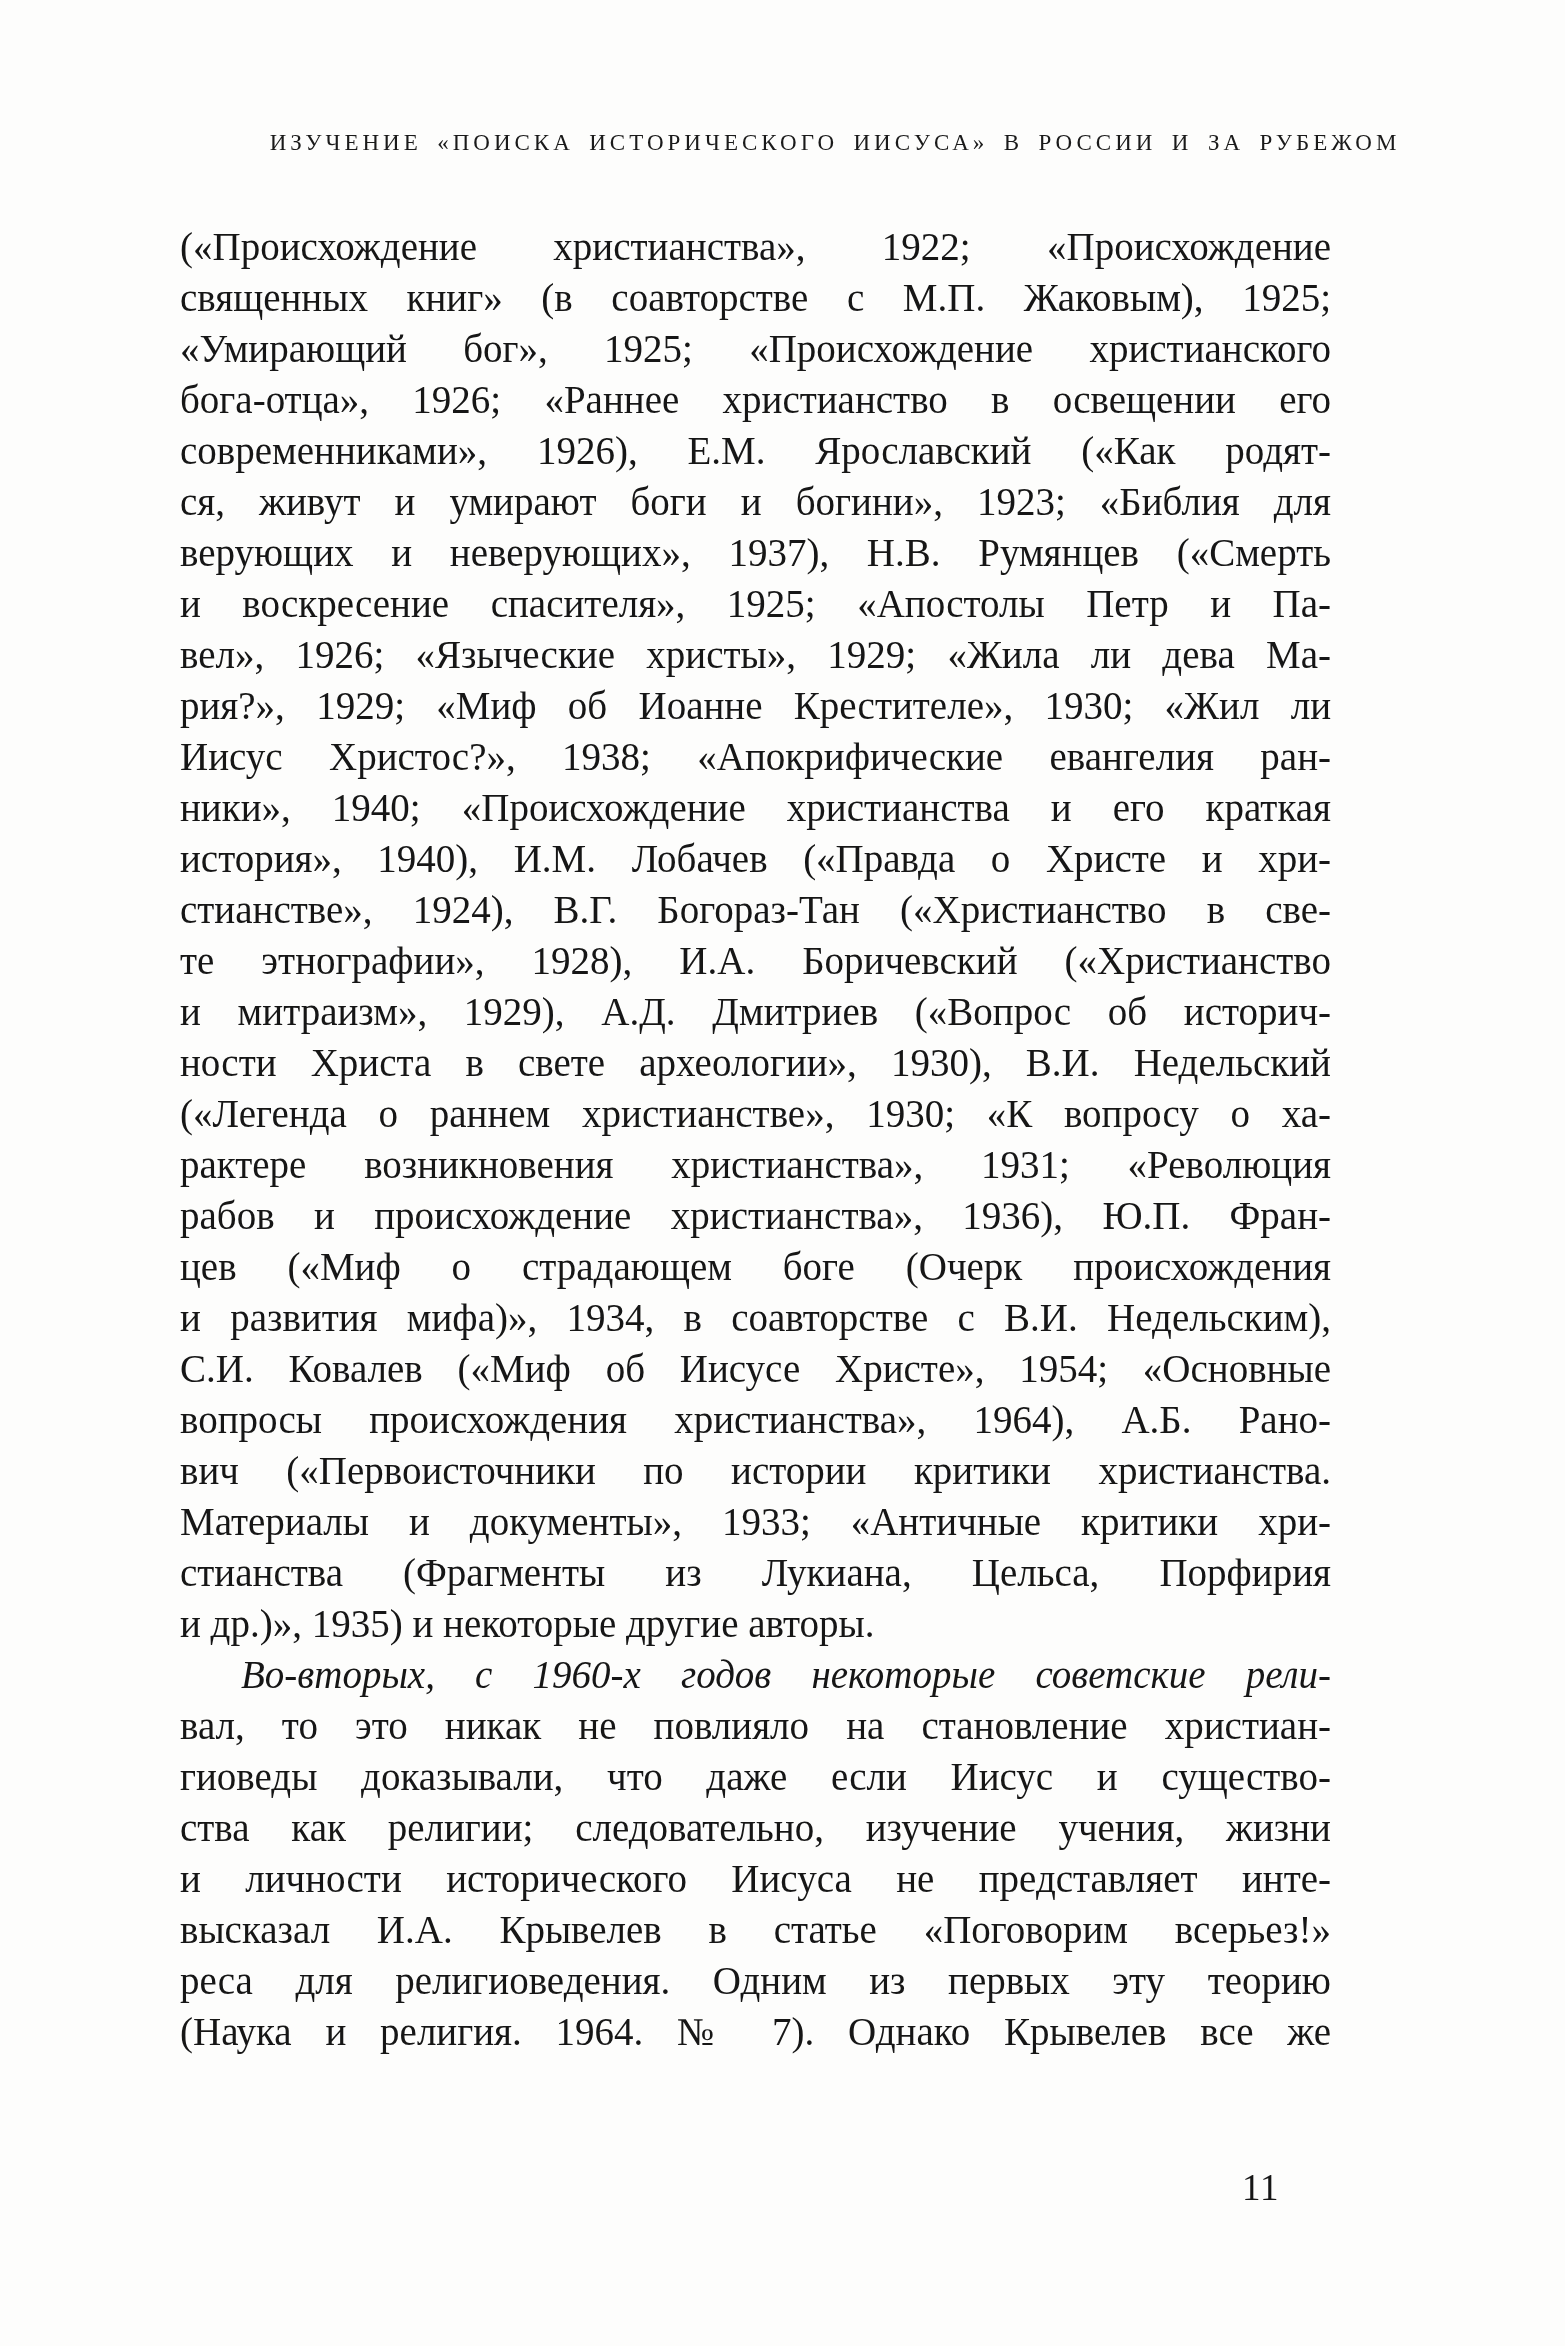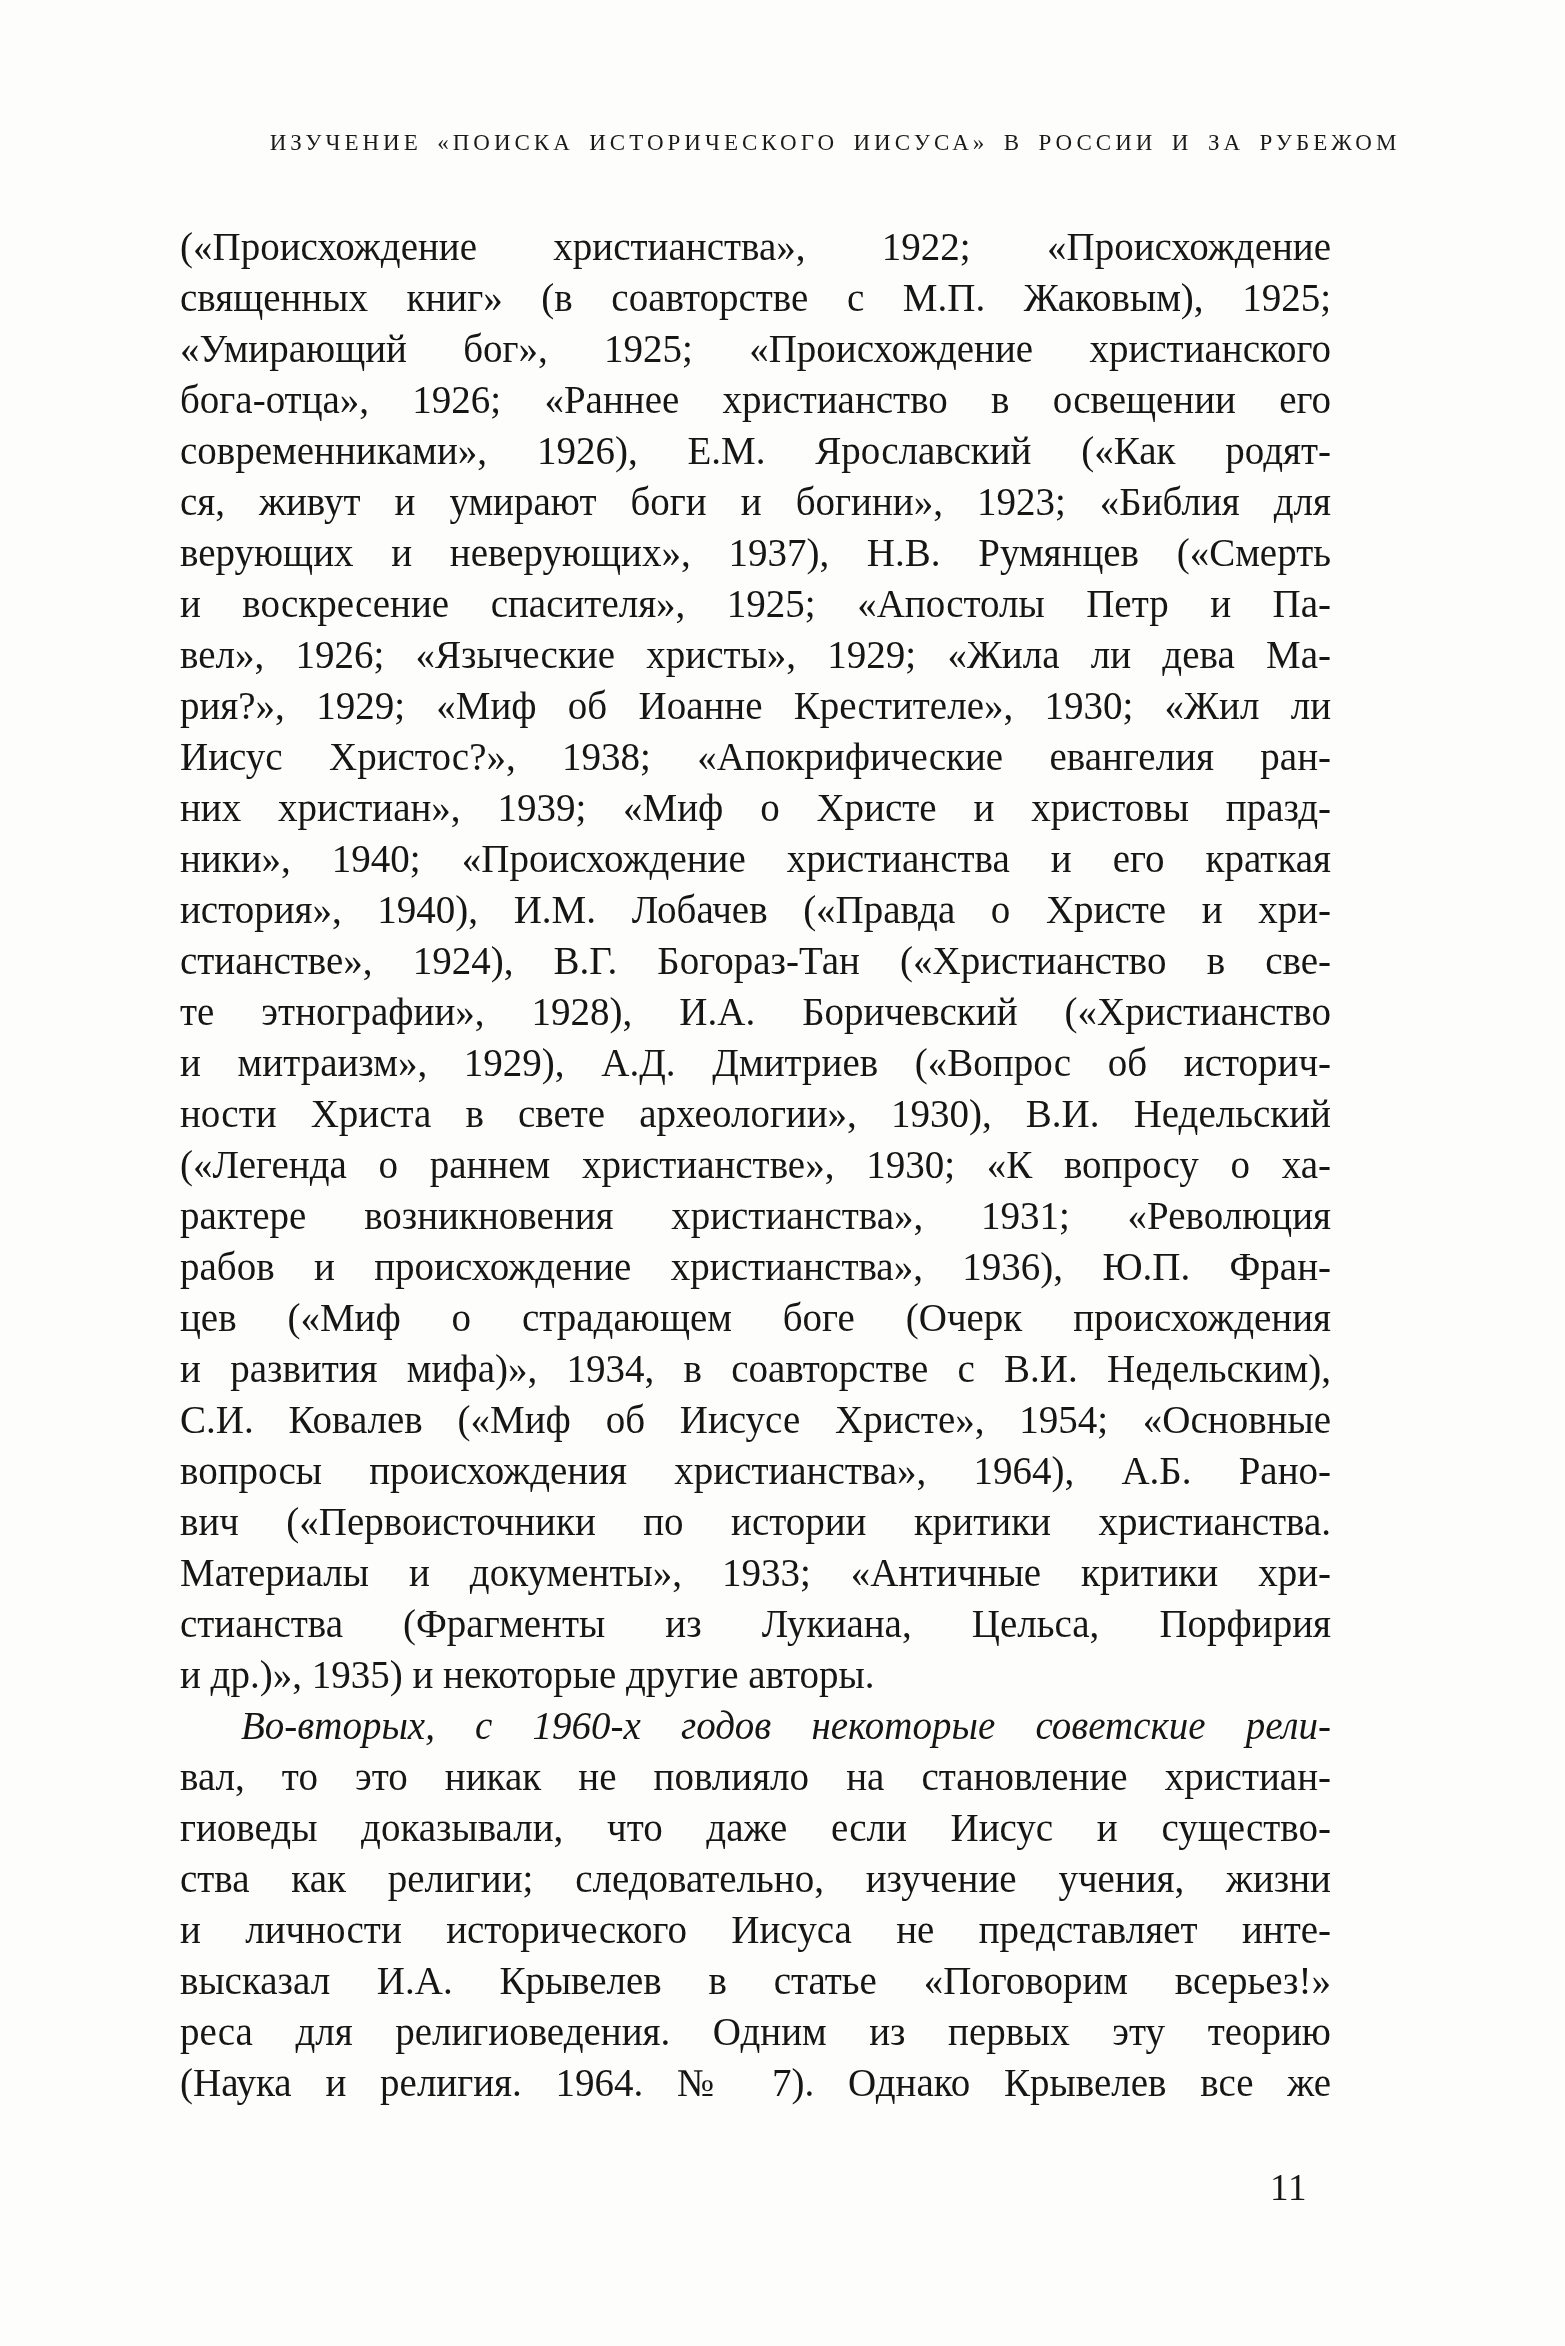--- a/index.html
+++ b/index.html
@@ -46,21 +46,21 @@
   .line.para-end {
     text-align-last: left;
   }
   .line.indent {
     text-indent: 61px;
     font-style: italic;
   }
   .folio {
     position: absolute;
     top: 2169px;
-    left: 1270px;
+    left: 1242px;
     font-size: 37px;
     line-height: 37px;
     letter-spacing: 0.9px;
     color: #161616;
   }
 </style>
 </head>
 <body style="background: rgb(253, 253, 252); color: rgb(22, 22, 22);">
 
 <div class="page">
@@ -73,21 +73,20 @@
         <div class="line">священных книг» (в соавторстве с М.П. Жаковым), 1925;</div>
         <div class="line">«Умирающий бог», 1925; «Происхождение христианского</div>
         <div class="line">бога-отца», 1926; «Раннее христианство в освещении его</div>
         <div class="line">современниками», 1926), Е.М. Ярославский («Как родят-</div>
         <div class="line">ся, живут и умирают боги и богини», 1923; «Библия для</div>
         <div class="line">верующих и неверующих», 1937), Н.В. Румянцев («Смерть</div>
         <div class="line">и воскресение спасителя», 1925; «Апостолы Петр и Па-</div>
         <div class="line">вел», 1926; «Языческие христы», 1929; «Жила ли дева Ма-</div>
         <div class="line">рия?», 1929; «Миф об Иоанне Крестителе», 1930; «Жил ли</div>
         <div class="line">Иисус Христос?», 1938; «Апокрифические евангелия ран-</div>
-        <div class="line">них христиан», 1939; «Миф о Христе и христовы празд-</div>
         <div class="line">ники», 1940; «Происхождение христианства и его краткая</div>
         <div class="line">история», 1940), И.М. Лобачев («Правда о Христе и хри-</div>
         <div class="line">стианстве», 1924), В.Г. Богораз-Тан («Христианство в све-</div>
         <div class="line">те этнографии», 1928), И.А. Боричевский («Христианство</div>
         <div class="line">и митраизм», 1929), А.Д. Дмитриев («Вопрос об историч-</div>
         <div class="line">ности Христа в свете археологии», 1930), В.И. Недельский</div>
         <div class="line">(«Легенда о раннем христианстве», 1930; «К вопросу о ха-</div>
         <div class="line">рактере возникновения христианства», 1931; «Революция</div>
         <div class="line">рабов и происхождение христианства», 1936), Ю.П. Фран-</div>
         <div class="line">цев («Миф о страдающем боге (Очерк происхождения</div>

